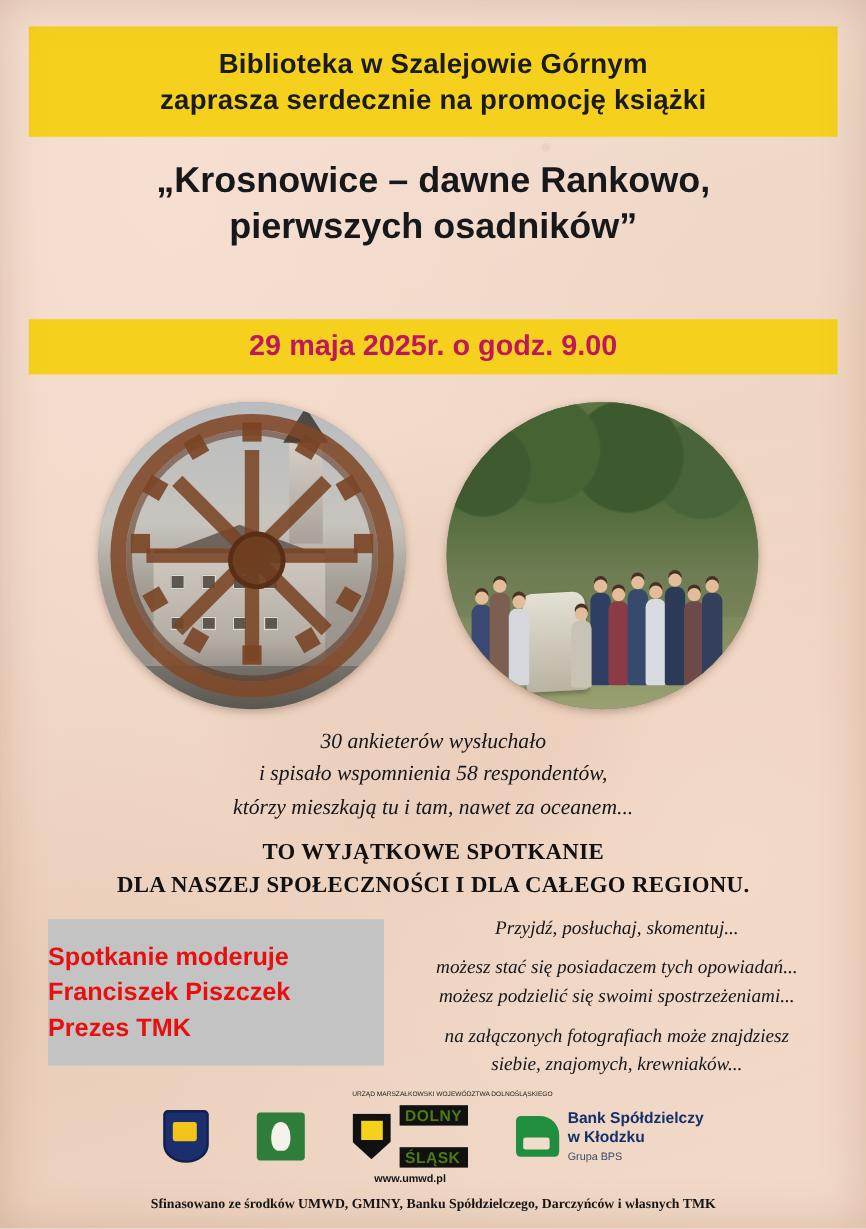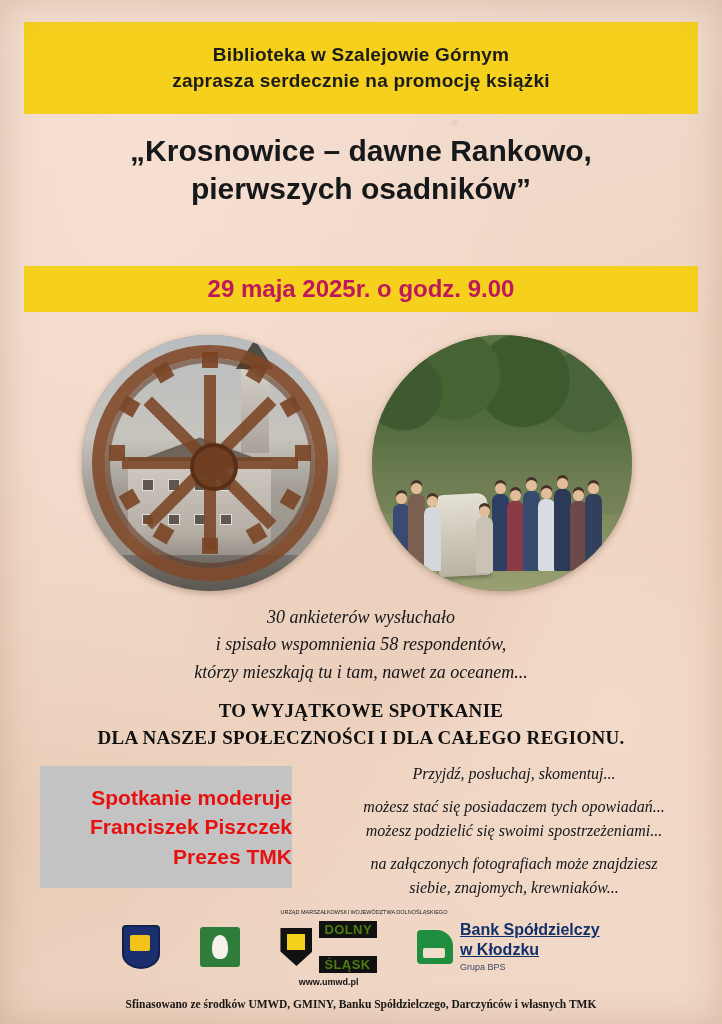--- a/index.html
+++ b/index.html
@@ -47,21 +47,21 @@
     top: 22px;
     height: 92px;
     background: #f5d11d;
     display: flex;
     flex-direction: column;
     align-items: center;
     justify-content: center;
     gap: 4px;
   }
   .banner-top .line {
-    font-size: 19px;
+    font-size: 23px;
     font-weight: bold;
     color: #1b1b1b;
     letter-spacing: 0.2px;
     text-align: center;
     line-height: 1.15;
   }
 
   
   .book-title {
     position: absolute;
@@ -270,26 +270,26 @@
     font-weight: bold;
     line-height: 1.42;
     letter-spacing: 0.3px;
   }
 
   
   .moderator {
     position: absolute;
     left: 40px;
     top: 766px;
-    width: 252px;
+    width: 280px;
     height: 122px;
     background: #c3c3c3;
     display: flex;
     flex-direction: column;
-    align-items: flex-end;
+    align-items: flex-start;
     justify-content: center;
     gap: 6px;
   }
   .moderator .mline {
     color: #e8100f;
     font-weight: bold;
     font-size: 21px;
     text-align: center;
     line-height: 1.12;
   }
@@ -410,21 +410,21 @@
     left: 6px; top: 18px;
     width: 22px; height: 10px;
     background: #f0ddcb;
     border-radius: 2px;
   }
   .bank-text {
     display: flex;
     flex-direction: column;
     line-height: 1.25;
   }
-  .bank-l1, .bank-l2 { font-size: 16px; color: #12306a; font-weight: bold; text-decoration: underline; }
+  .bank-l1, .bank-l2 { font-size: 13px; color: #12306a; font-weight: bold; }
   .bank-l3 { font-size: 9px; color: #3a4a66; margin-top: 2px; }
 
   
   .footer {
     position: absolute;
     left: 0; right: 0;
     bottom: 14px;
     text-align: center;
     font-family: Liberation Serif, serif;
     font-size: 11.5px;

